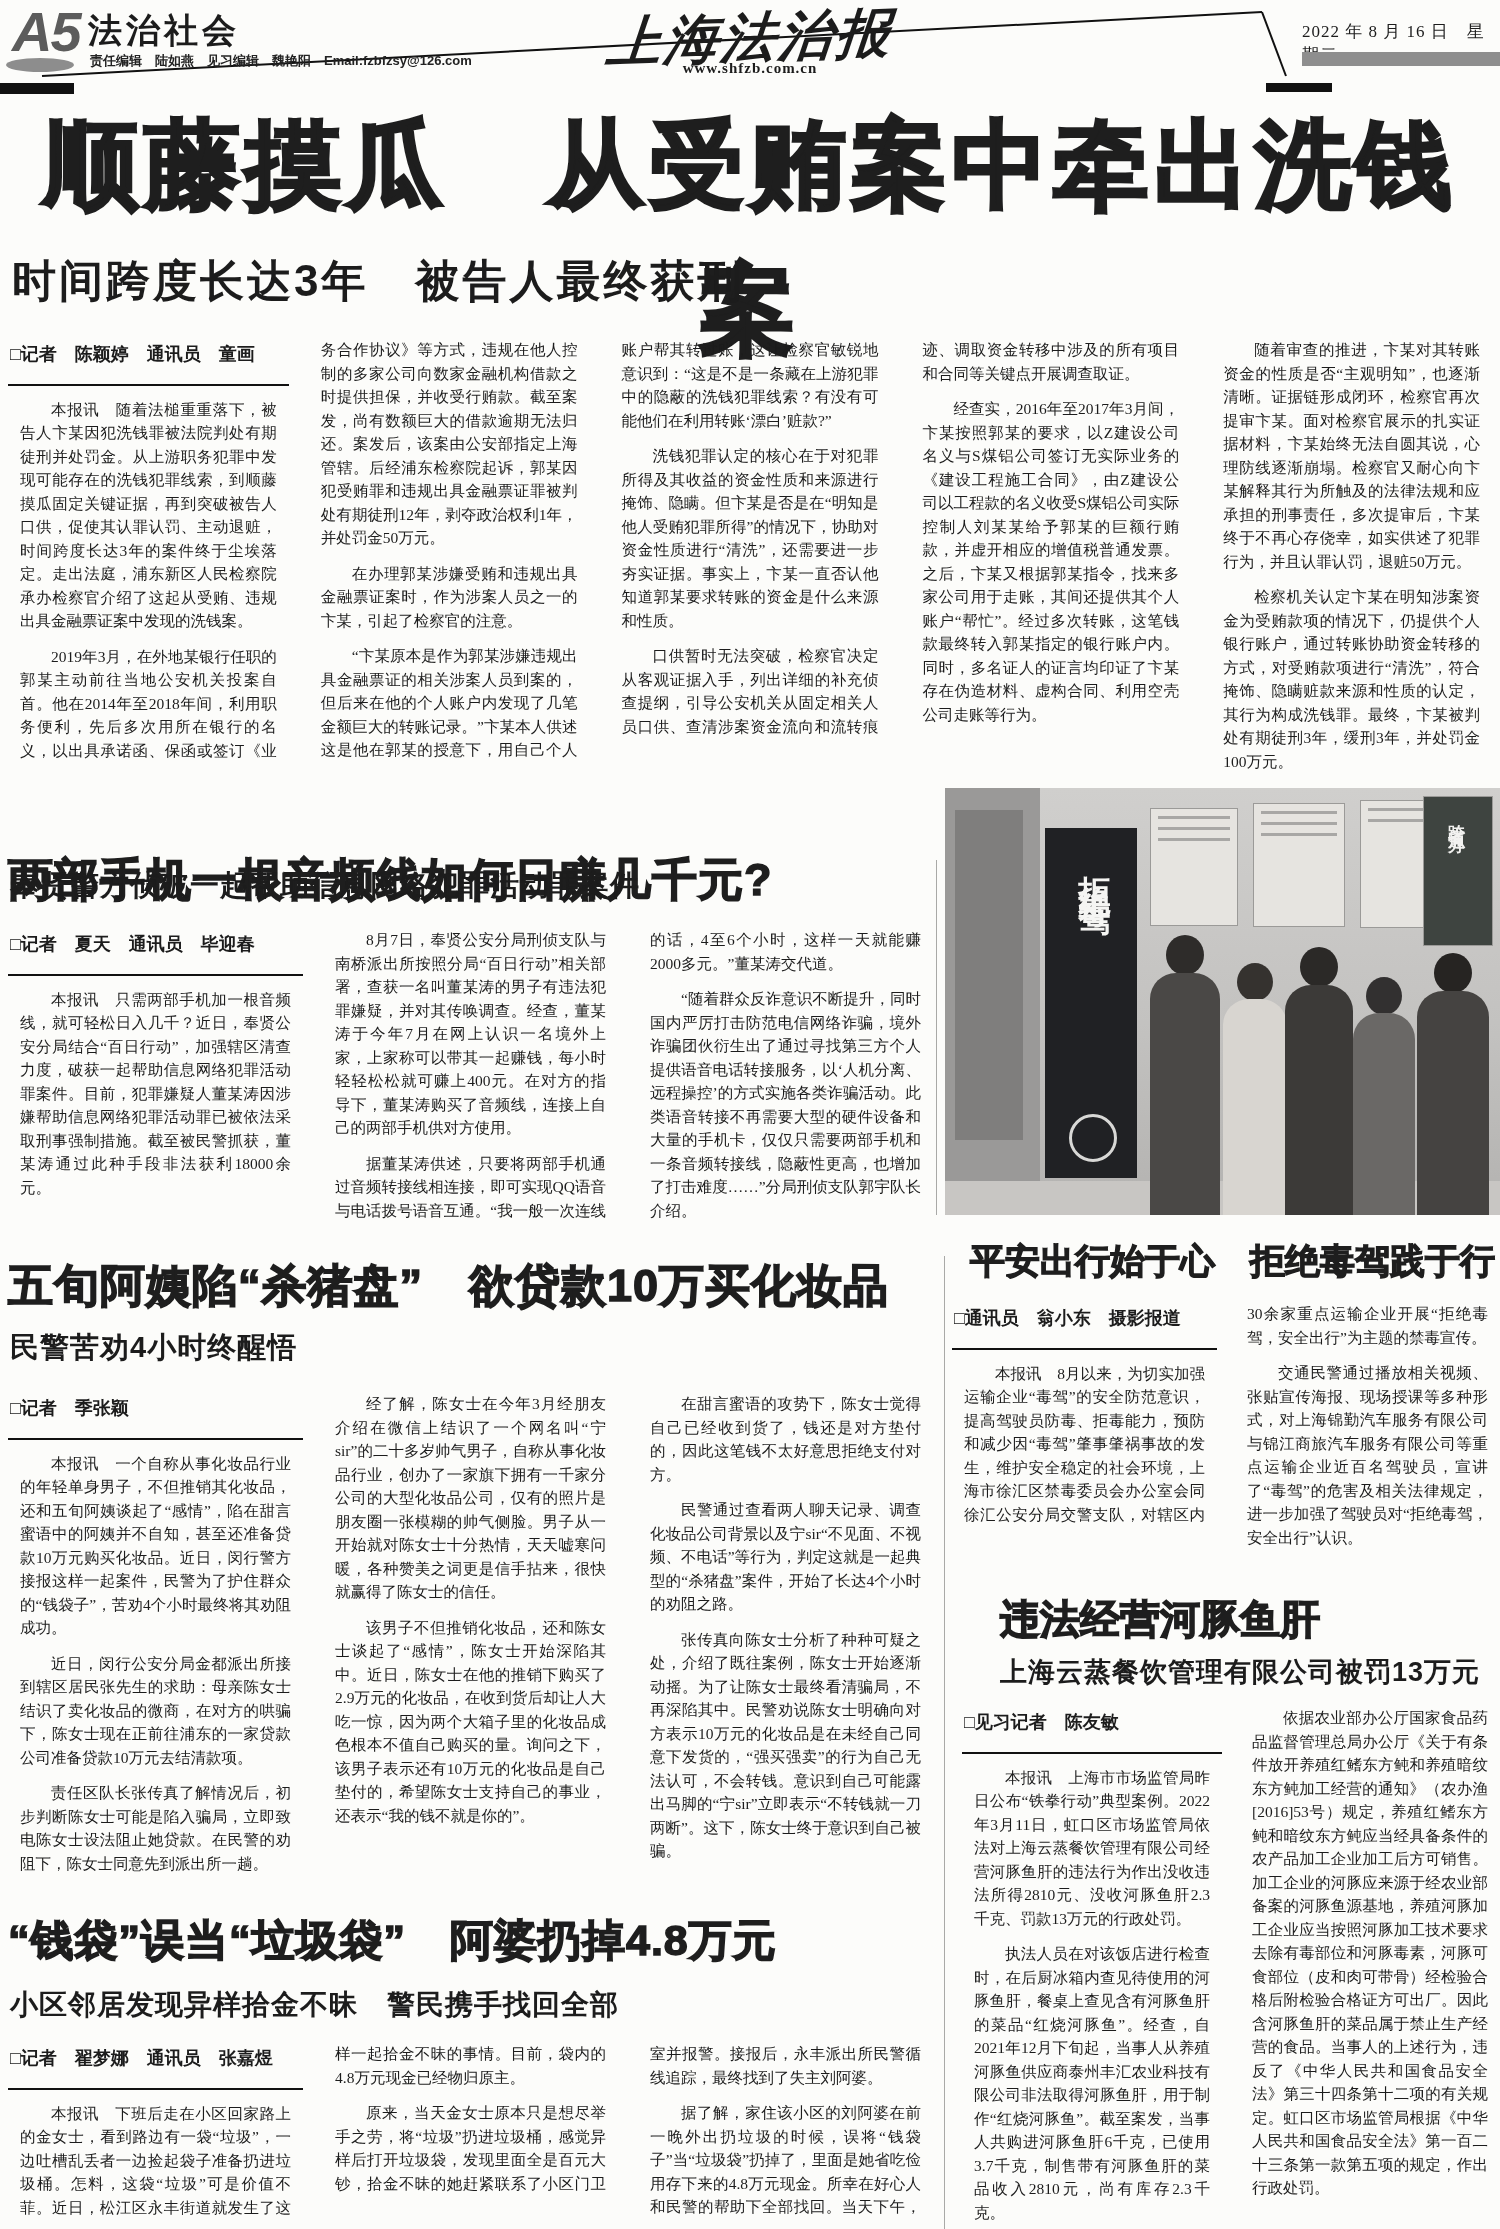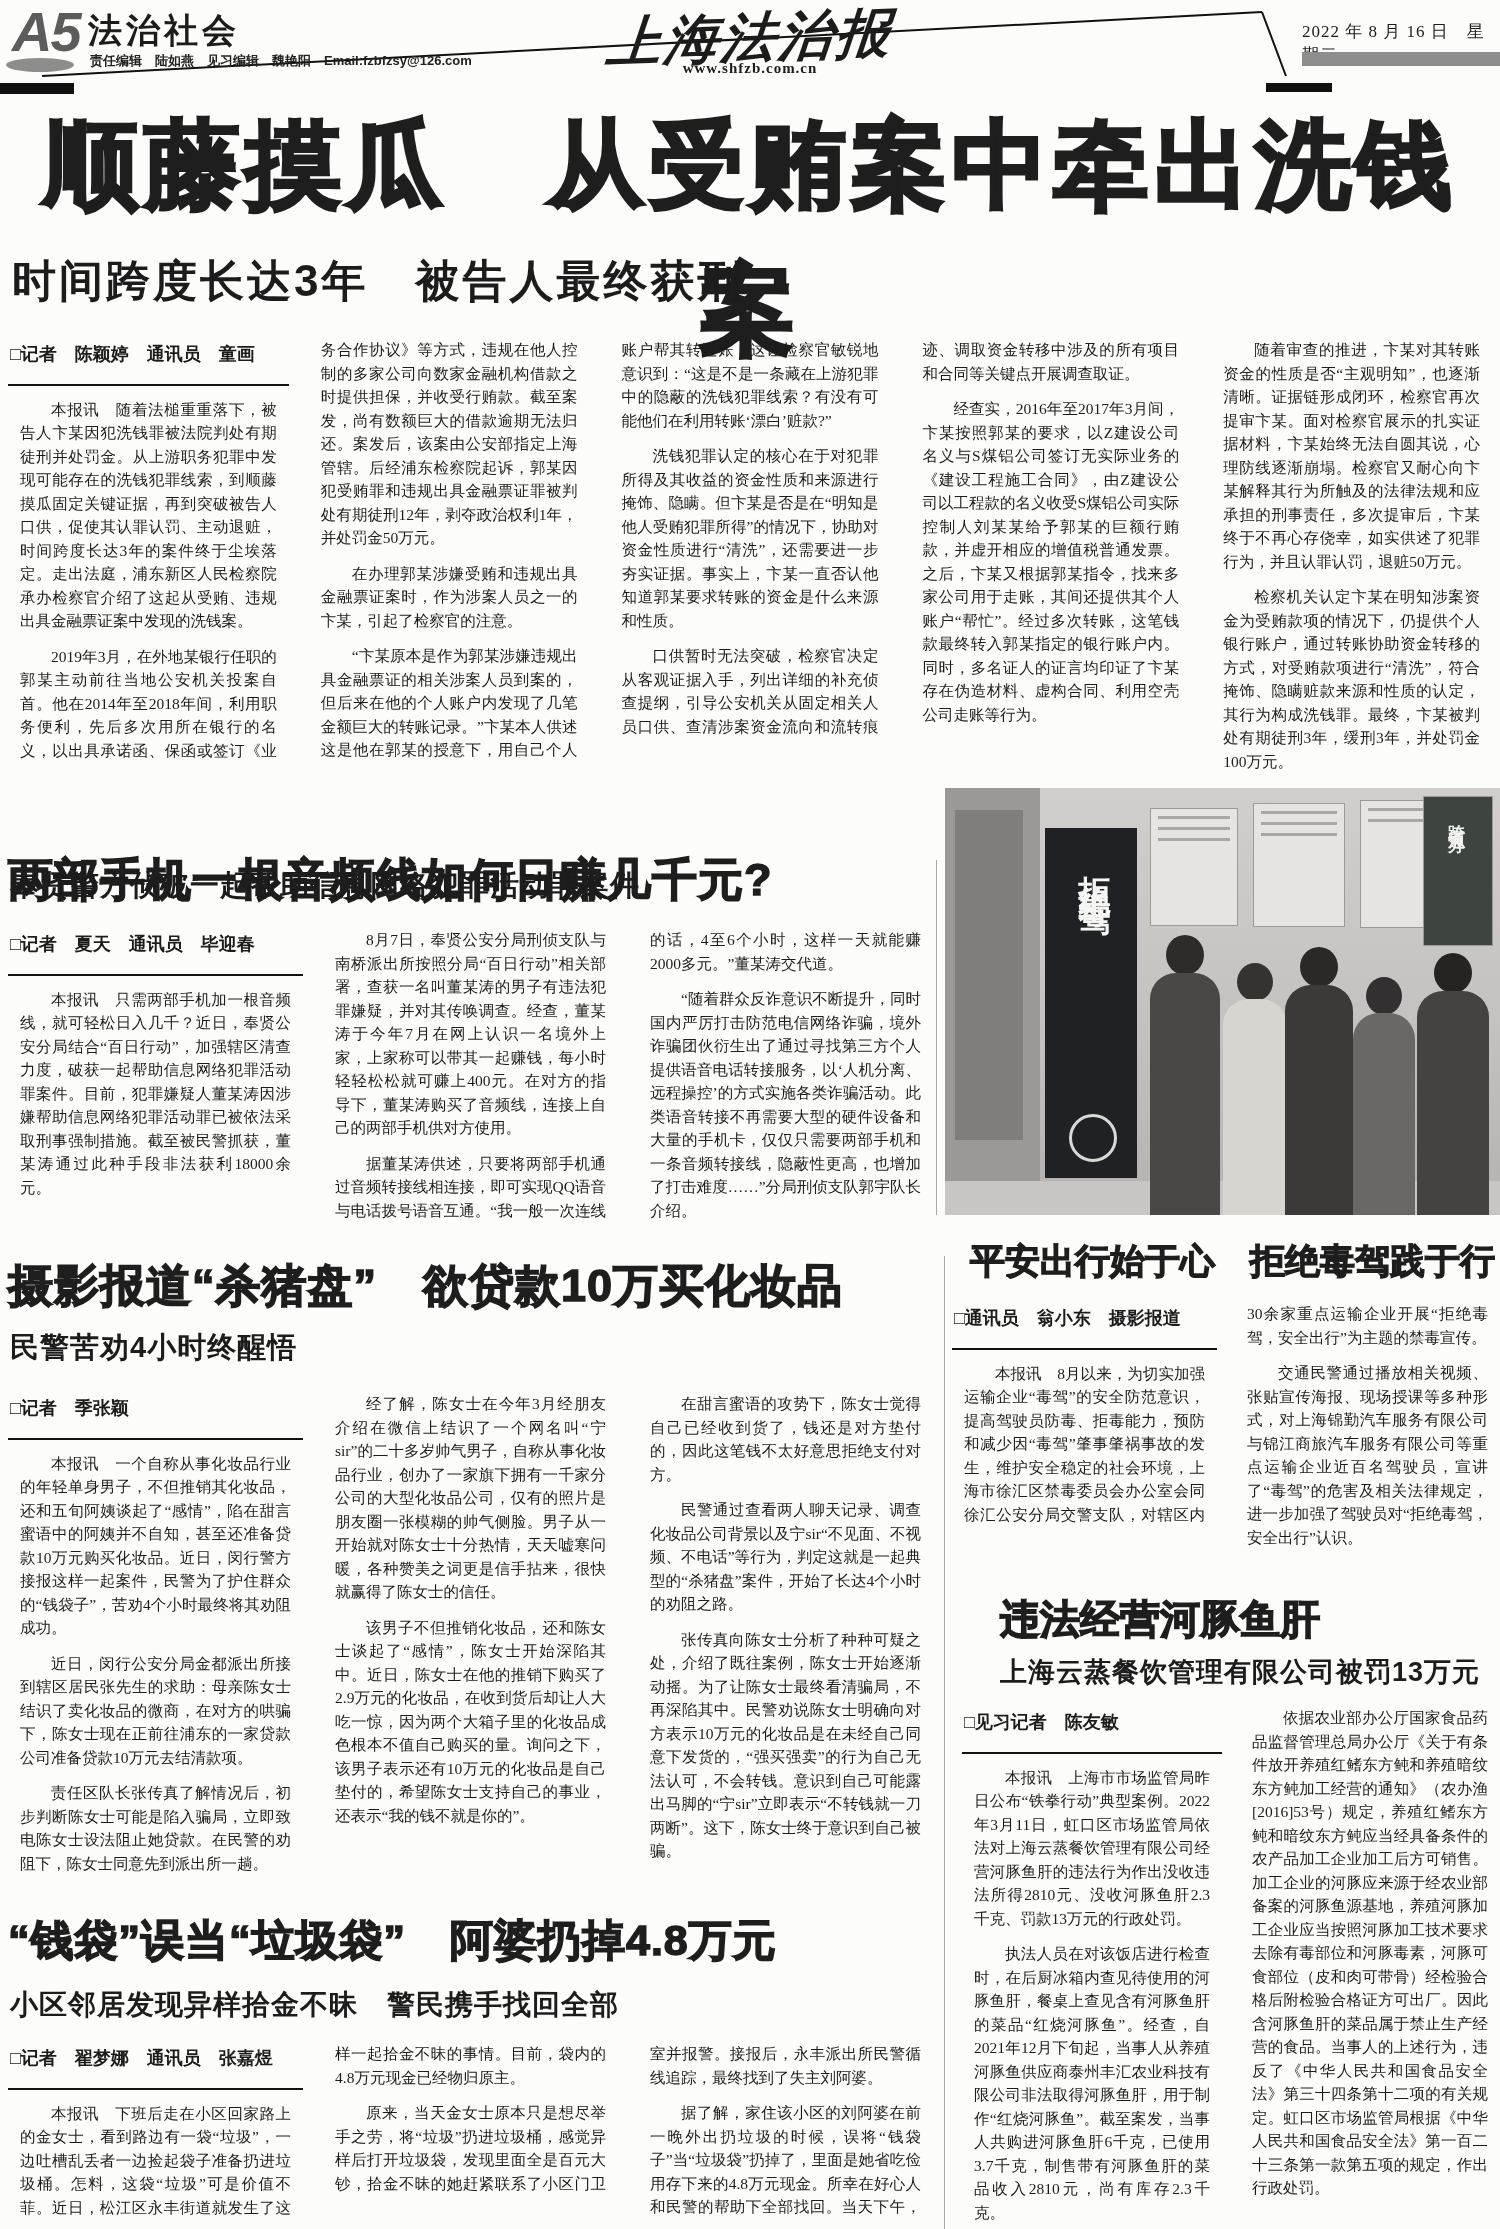--- a/index.html
+++ b/index.html
@@ -155,21 +155,21 @@
     </div>
   </div>
 
   <h2 class="abs hl hl-small" style="left:950px;top:1236px;width:550px;padding-left:20px;box-sizing:border-box;">平安出行始于心　拒绝毒驾践于行</h2>
   <div class="abs body cols2" style="left:952px;top:1302px;width:548px;height:260px;">
     <div class="byline">□通讯员　翁小东　摄影报道</div>
     <p>本报讯　8月以来，为切实加强运输企业“毒驾”的安全防范意识，提高驾驶员防毒、拒毒能力，预防和减少因“毒驾”肇事肇祸事故的发生，维护安全稳定的社会环境，上海市徐汇区禁毒委员会办公室会同徐汇公安分局交警支队，对辖区内30余家重点运输企业开展“拒绝毒驾，安全出行”为主题的禁毒宣传。</p>
     <p>交通民警通过播放相关视频、张贴宣传海报、现场授课等多种形式，对上海锦勤汽车服务有限公司与锦江商旅汽车服务有限公司等重点运输企业近百名驾驶员，宣讲了“毒驾”的危害及相关法律规定，进一步加强了驾驶员对“拒绝毒驾，安全出行”认识。</p>
   </div>
 
-  <h2 class="abs hl hl-mid" style="left:8px;top:1256px;width:930px;">摄影报道“杀猪盘”　欲贷款10万买化妆品</h2>
+  <h2 class="abs hl hl-mid" style="left:8px;top:1256px;width:930px;">五旬阿姨陷“杀猪盘”　欲贷款10万买化妆品</h2>
   <h3 class="abs sub" style="left:10px;top:1328px;width:900px;">民警苦劝4小时终醒悟</h3>
   <div class="abs body cols3" style="left:8px;top:1392px;width:925px;height:505px;">
     <div class="byline">□记者　季张颖</div>
     <p>本报讯　一个自称从事化妆品行业的年轻单身男子，不但推销其化妆品，还和五旬阿姨谈起了“感情”，陷在甜言蜜语中的阿姨并不自知，甚至还准备贷款10万元购买化妆品。近日，闵行警方接报这样一起案件，民警为了护住群众的“钱袋子”，苦劝4个小时最终将其劝阻成功。</p>
     <p>近日，闵行公安分局金都派出所接到辖区居民张先生的求助：母亲陈女士结识了卖化妆品的微商，在对方的哄骗下，陈女士现在正前往浦东的一家贷款公司准备贷款10万元去结清款项。</p>
     <p>责任区队长张传真了解情况后，初步判断陈女士可能是陷入骗局，立即致电陈女士设法阻止她贷款。在民警的劝阻下，陈女士同意先到派出所一趟。</p>
     <p>经了解，陈女士在今年3月经朋友介绍在微信上结识了一个网名叫“宁sir”的二十多岁帅气男子，自称从事化妆品行业，创办了一家旗下拥有一千家分公司的大型化妆品公司，仅有的照片是朋友圈一张模糊的帅气侧脸。男子从一开始就对陈女士十分热情，天天嘘寒问暖，各种赞美之词更是信手拈来，很快就赢得了陈女士的信任。</p>
     <p>该男子不但推销化妆品，还和陈女士谈起了“感情”，陈女士开始深陷其中。近日，陈女士在他的推销下购买了2.9万元的化妆品，在收到货后却让人大吃一惊，因为两个大箱子里的化妆品成色根本不值自己购买的量。询问之下，该男子表示还有10万元的化妆品是自己垫付的，希望陈女士支持自己的事业，还表示“我的钱不就是你的”。</p>
     <p>在甜言蜜语的攻势下，陈女士觉得自己已经收到货了，钱还是对方垫付的，因此这笔钱不太好意思拒绝支付对方。</p>
     <p>民警通过查看两人聊天记录、调查化妆品公司背景以及宁sir“不见面、不视频、不电话”等行为，判定这就是一起典型的“杀猪盘”案件，开始了长达4个小时的劝阻之路。</p>

